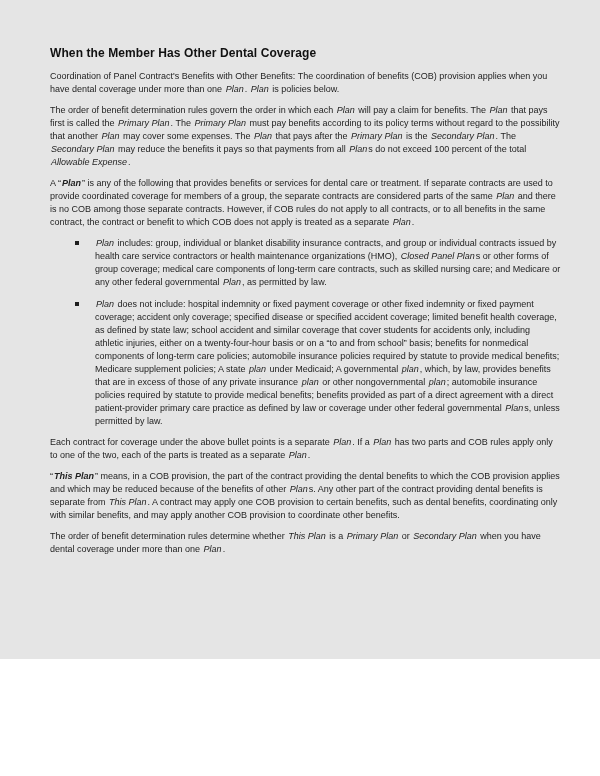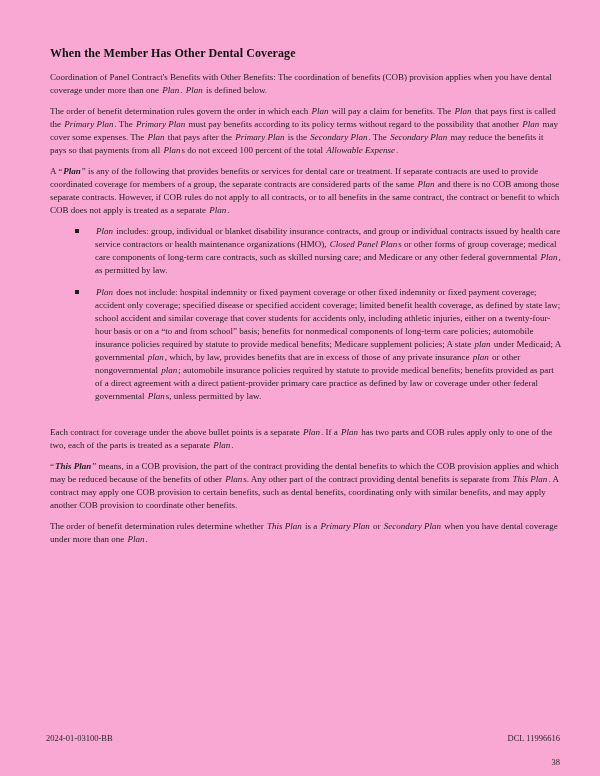--- a/index.html
+++ b/index.html
@@ -3,23 +3,23 @@
 <meta charset="utf-8">
 <style>
   html, body {
     margin: 0;
     padding: 0;
     background: #ffffff;
   }
   .page {
     position: relative;
     width: 600px;
-    height: 776px;
-    background: #f9a8d4;
-    font-family: Liberation Serif, serif;
+    height: 659px;
+    background: #e5e5e5;
+    font-family: Liberation Sans, sans-serif;
     color: #1e1e1e;
     overflow: hidden;
   }
   .content {
     position: absolute;
     left: 50px;
     top: 46px;
     width: 511px;
   }
   h1.doc-heading {
@@ -30,21 +30,21 @@
     letter-spacing: 0.1px;
   }
   p.body-para {
     font-size: 9px;
     line-height: 13px;
     margin: 0 0 8px 0;
     text-align: left;
   }
   ul.bullet-list {
     list-style: none;
-    margin: 0 0 23px 0;
+    margin: 0 0 8px 0;
     padding: 0;
   }
   ul.bullet-list li {
     position: relative;
     padding-left: 45px;
     font-size: 9px;
     line-height: 13px;
     margin: 0 0 9px 0;
   }
   ul.bullet-list li:last-child { margin-bottom: 0; }
@@ -73,21 +73,21 @@
   .footer .f-right  { position: absolute; right: 0; top: 0; }
 </style>
 </head>
 <body>
 
 <div class="page">
   <div class="content">
 
     <h1 class="doc-heading">When the Member Has Other Dental Coverage</h1>
 
-    <p class="body-para"><span>Coordination of Panel Contract's Benefits with Other Benefits: The coordination of benefits (COB) provision applies when you have dental coverage under more than one </span><span class="i">Plan</span><span>. </span><span class="i">Plan</span><span> is defined below.</span></p>
+    <p class="body-para"><span>Coordination of Panel Contract's Benefits with Other Benefits: The coordination of benefits (COB) provision applies when you have dental coverage under more than one </span><span class="i">Plan</span><span>. </span><span class="i">Plan</span><span> is policies below.</span></p>
     <p class="body-para"><span>The order of benefit determination rules govern the order in which each </span><span class="i">Plan</span><span> will pay a claim for benefits. The </span><span class="i">Plan</span><span> that pays first is called the </span><span class="i">Primary Plan</span><span>. The </span><span class="i">Primary Plan</span><span> must pay benefits according to its policy terms without regard to the possibility that another </span><span class="i">Plan</span><span> may cover some expenses. The </span><span class="i">Plan</span><span> that pays after the </span><span class="i">Primary Plan</span><span> is the </span><span class="i">Secondary Plan</span><span>. The </span><span class="i">Secondary Plan</span><span> may reduce the benefits it pays so that payments from all </span><span class="i">Plan</span><span>s do not exceed 100 percent of the total </span><span class="i">Allowable Expense</span><span>.</span></p>
     <p class="body-para"><span>A “</span><span class="bi">Plan</span><span>” is any of the following that provides benefits or services for dental care or treatment. If separate contracts are used to provide coordinated coverage for members of a group, the separate contracts are considered parts of the same </span><span class="i">Plan</span><span> and there is no COB among those separate contracts. However, if COB rules do not apply to all contracts, or to all benefits in the same contract, the contract or benefit to which COB does not apply is treated as a separate </span><span class="i">Plan</span><span>.</span></p>
 
     <ul class="bullet-list">
       <li>
         <span class="bullet-marker"></span>
         <span><span class="i">Plan</span><span> includes: group, individual or blanket disability insurance contracts, and group or individual contracts issued by health care service contractors or health maintenance organizations (HMO), </span><span class="i">Closed Panel Plan</span><span>s or other forms of group coverage; medical care components of long-term care contracts, such as skilled nursing care; and Medicare or any other federal governmental </span><span class="i">Plan</span><span>, as permitted by law.</span></span>
       </li>
       <li>
         <span class="bullet-marker"></span>

